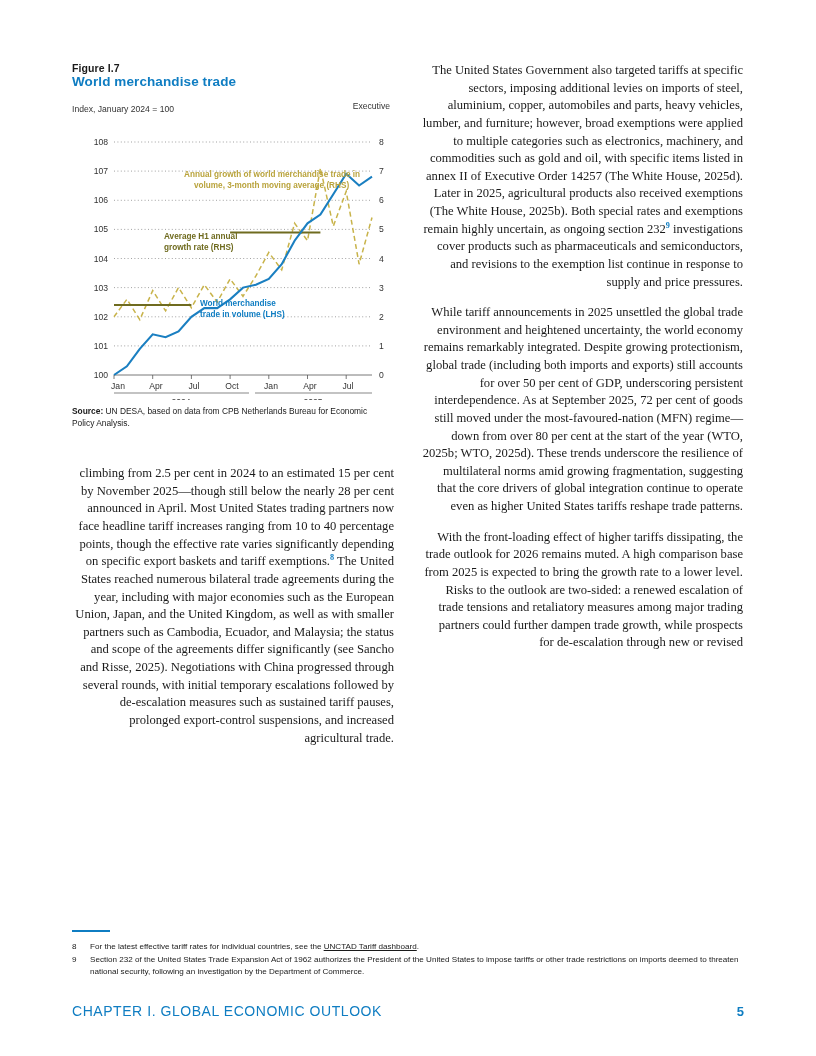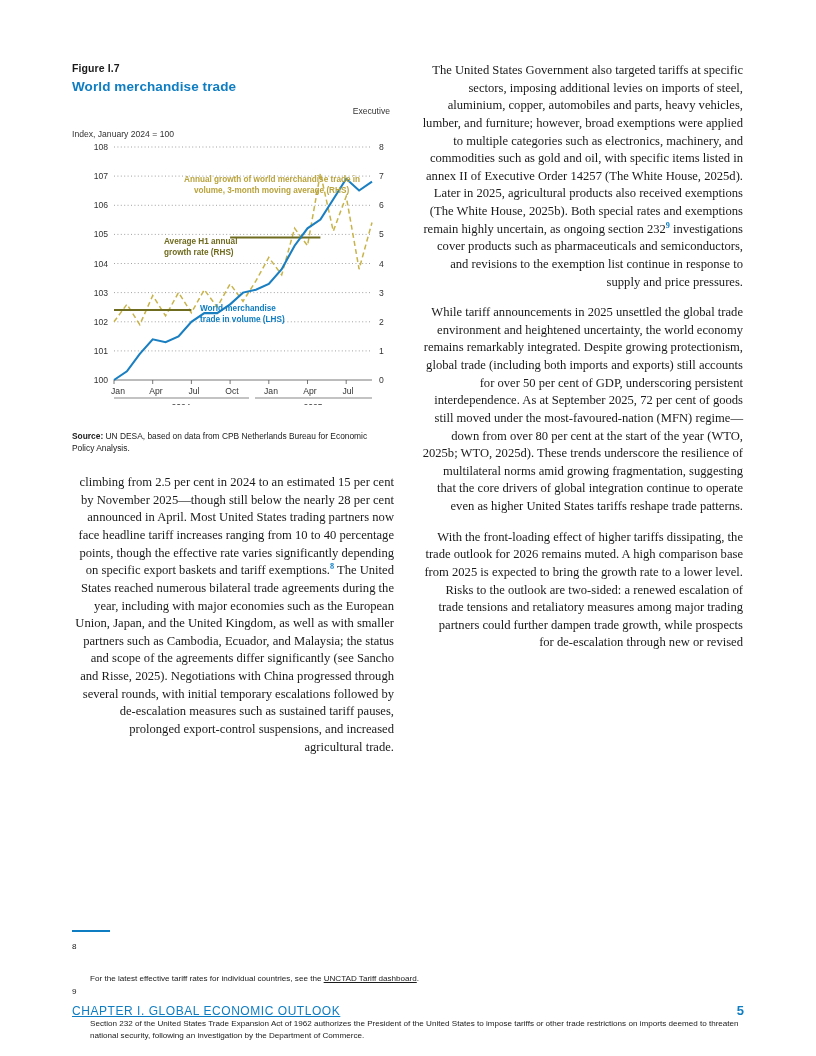--- a/index.html
+++ b/index.html
@@ -34,44 +34,43 @@
     font-weight: bold;
     font-size: 10.5px;
     color: #1a1a1a;
     letter-spacing: 0.1px;
   }
   .fig-title {
     font-family: "Liberation Sans", sans-serif;
     font-weight: bold;
     font-size: 13.5px;
     color: #0f7dc2;
-    margin-top: 5px;
     letter-spacing: 0.1px;
   }
   .fig-axes-labels {
     position: relative;
     margin-top: 12px;
     height: 12px;
     font-family: "Liberation Sans", sans-serif;
     font-size: 8.6px;
     color: #333;
   }
-  .fig-axes-labels .left { position: absolute; left: 0; top: 3px; margin-top: 20px; }
+  .fig-axes-labels .left { position: absolute; left: 0; top: 3px; }
   .fig-axes-labels .right { position: absolute; right: 4px; top: 0; }
 
   .chart-wrap {
     position: relative;
     width: 322px;
     height: 270px;
     margin-top: 17px;
   }
   .chart-svg { display: block; }
 
   .fig-notes {
-    margin-top: 26px;
+    margin-top: 6px;
     font-family: "Liberation Sans", sans-serif;
     font-size: 8.4px;
     line-height: 1.38;
     color: #1a1a1a;
     width: 318px;
   }
   .fig-notes b { font-weight: bold; }
   .fig-notes .blk { margin-bottom: 3px; }
 
   
@@ -83,21 +82,21 @@
     text-align: right;
   }
   .body-text p { margin: 0 0 13px 0; }
   .body-text sup {
     font-size: 8.2px;
     vertical-align: super;
     line-height: 0;
     font-weight: bold;
     color: #0f7dc2;
   }
-  .left-body { margin-top: 20px; }
+  .left-body { margin-top: 36px; }
 
   
   .footnotes {
     position: absolute;
     left: 72px;
     top: 930px;
     width: 672px;
   }
   .fn-rule {
     width: 38px;
@@ -110,42 +109,41 @@
     font-family: "Liberation Sans", sans-serif;
     font-size: 8.1px;
     line-height: 1.42;
     color: #1a1a1a;
     margin-bottom: 2px;
   }
   .fn-num {
     width: 18px;
     flex: 0 0 18px;
   }
-  .fn-text { flex: 1; margin-top: 32px; }
+  .fn-text { flex: 1; }
   .fn-link {
     color: #1a1a1a;
     text-decoration: underline;
   }
 
   
   .footer {
     position: absolute;
     left: 72px;
     top: 1003px;
     width: 672px;
     display: flex;
     align-items: baseline;
     justify-content: space-between;
   }
   .footer-chapter {
     font-family: "Liberation Sans", sans-serif;
-    font-size: 12px;
+    font-size: 14px;
     letter-spacing: 0.55px;
     color: #0f7dc2;
-    text-decoration: underline;
   }
   .footer-page {
     font-family: "Liberation Sans", sans-serif;
     font-size: 13px;
     font-weight: bold;
     color: #0f7dc2;
   }
 
   
   text.tick {

